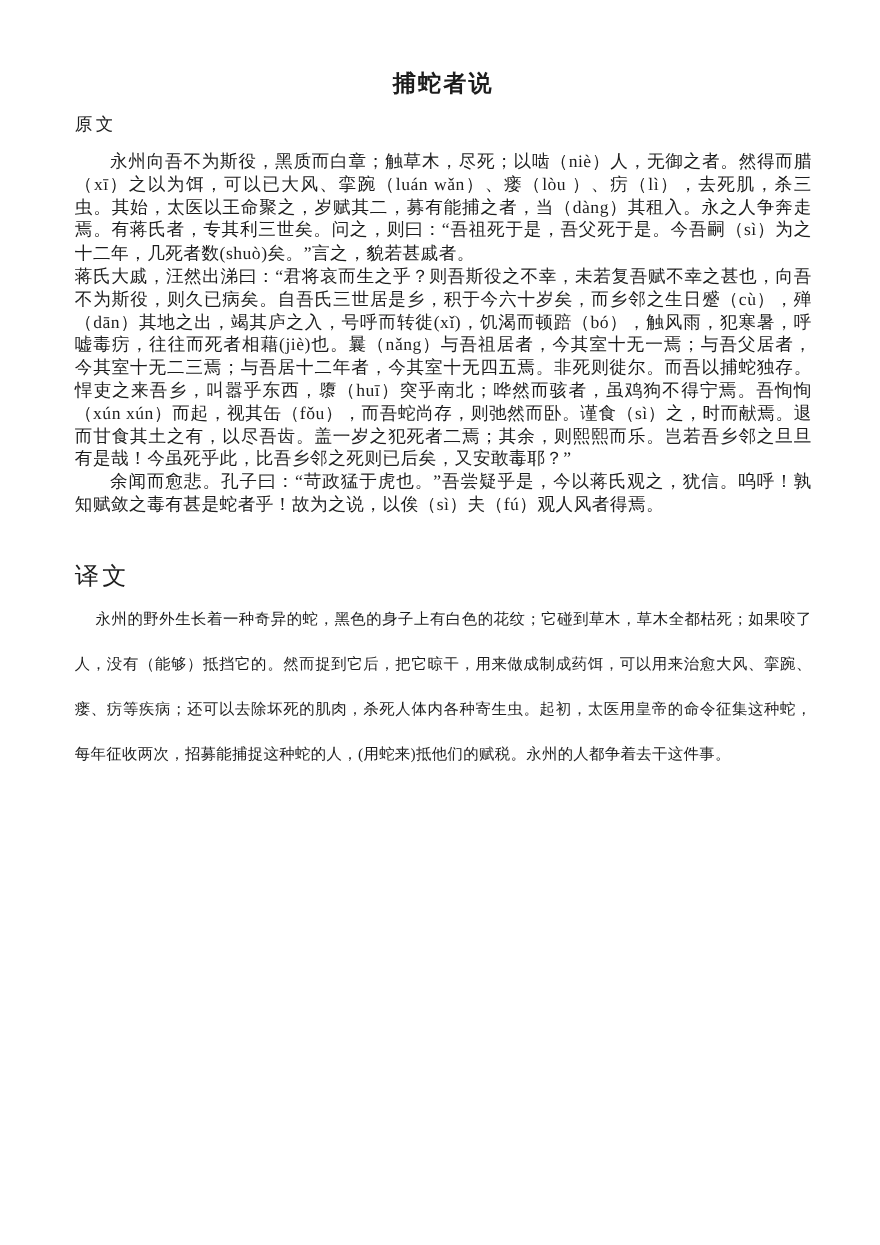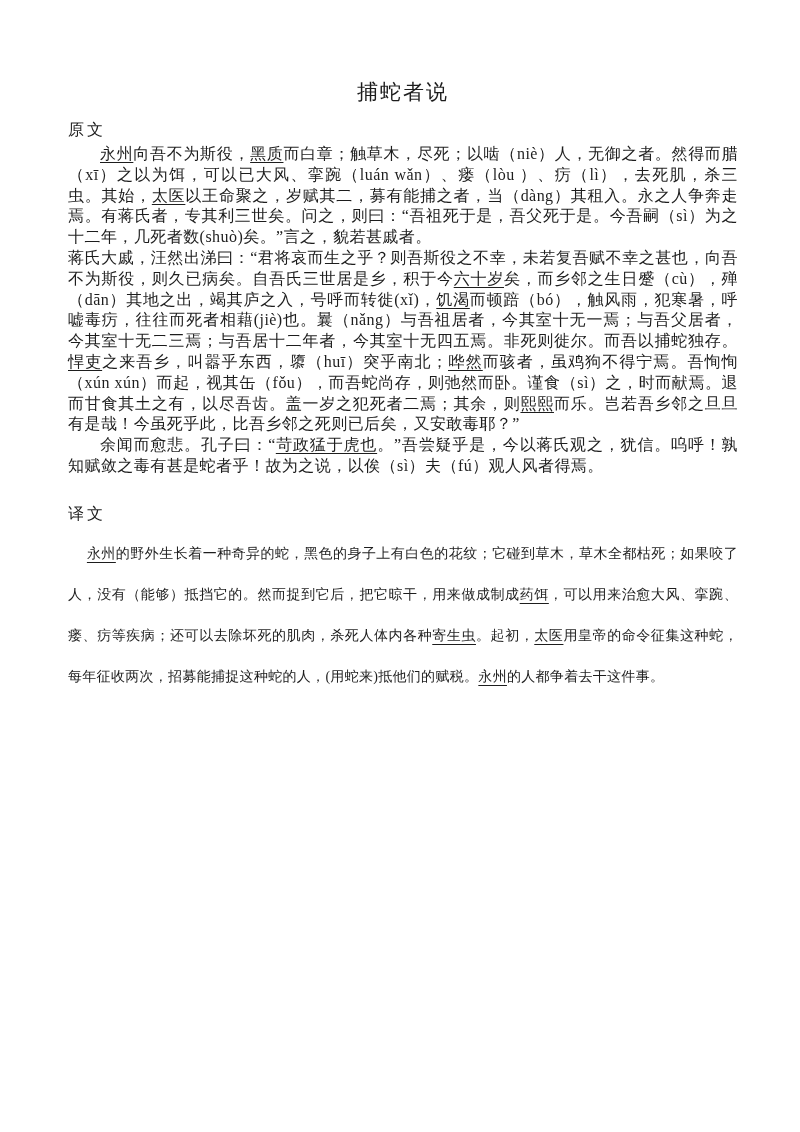--- a/index.html
+++ b/index.html
@@ -15,59 +15,58 @@
     color: #1d1d1d;
   }
   .page {
     box-sizing: border-box;
     width: 800px;
     height: 1132px;
     padding: 64px 62px 0 68px;
     background: #ffffff;
   }
   .doc-title {
-    margin: 16px 0 13px 0;
+    margin: 0 0 13px 0;
     text-align: center;
     font-size: 21px;
     line-height: 25px;
-    font-weight: normal;
+    font-weight: bold;
     letter-spacing: 2px;
   }
   .sec-label {
     font-size: 16px;
     line-height: 24px;
     letter-spacing: 3px;
   }
   .sec-label.trans-label {
-    font-size: 16px;
+    font-size: 22px;
     line-height: 26px;
-    margin-top: 24px;
+    margin-top: 40px;
     margin-bottom: 6px;
     font-family: Liberation Serif, serif;
   }
   .sec-label.orig-label {
-    margin-bottom: 2px;
+    margin-bottom: 12px;
   }
   .sec-body { text-align: justify; word-break: break-all; }
   .sec-body p { margin: 0; }
   .original .sec-body {
     font-size: 16px;
     line-height: 20.8px;
     letter-spacing: 0.45px;
   }
   .trans .sec-body {
     font-size: 14px;
     line-height: 41px;
     letter-spacing: 0.3px;
   }
   .p-indent2 { text-indent: 2em; }
   .trans .p-indent-sm { text-indent: 1.35em; }
   .trans .p-indent2 { text-indent: 2.45em; }
   .u {
-    text-decoration: underline;
     text-decoration-thickness: 1px;
     text-underline-offset: 3px;
   }
   .trans .u { text-underline-offset: 4px; }
 </style>
 </head>
 <body>
 
 <div class="page">
   <h1 class="doc-title">捕蛇者说</h1>

